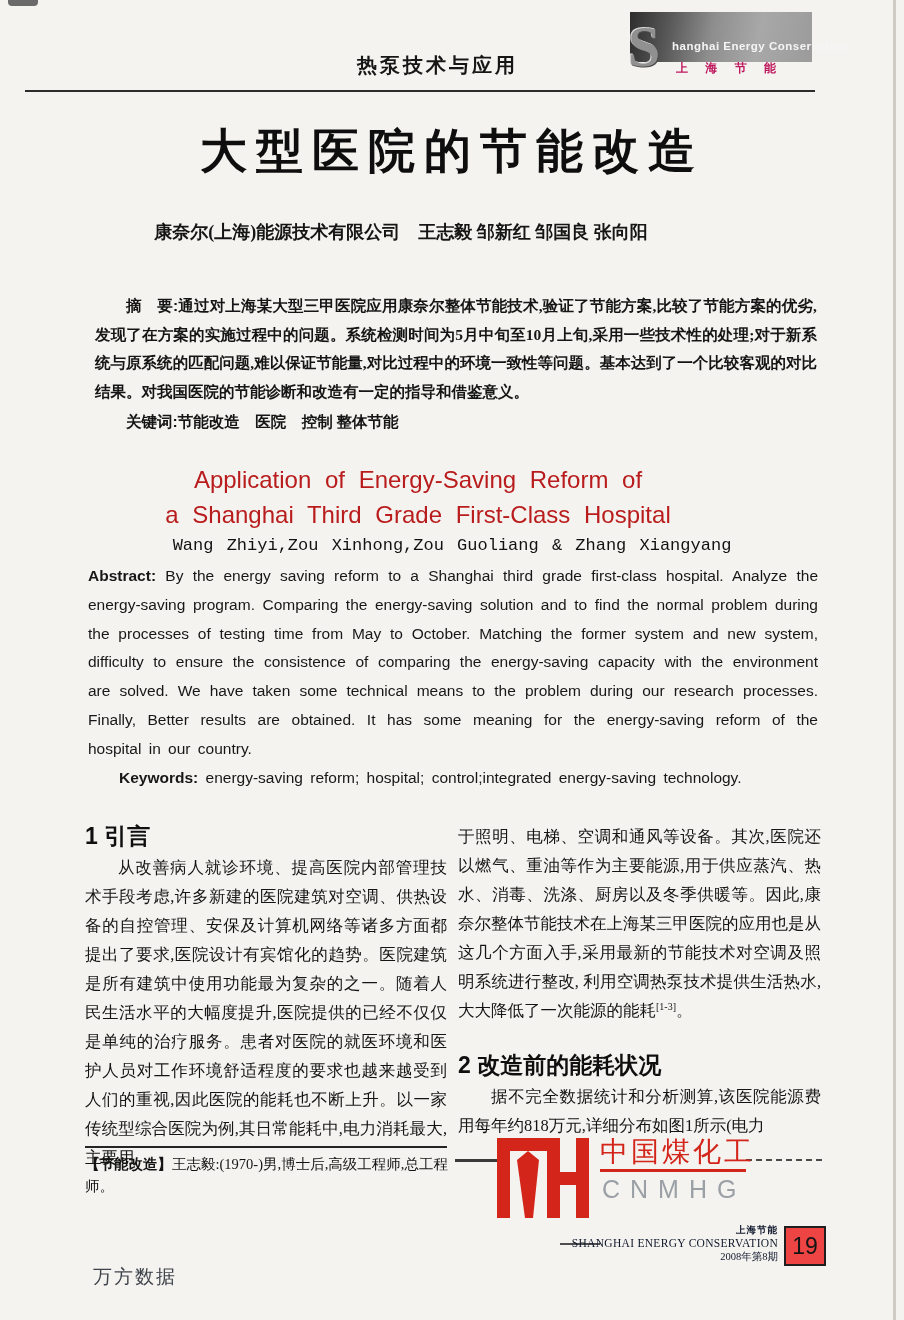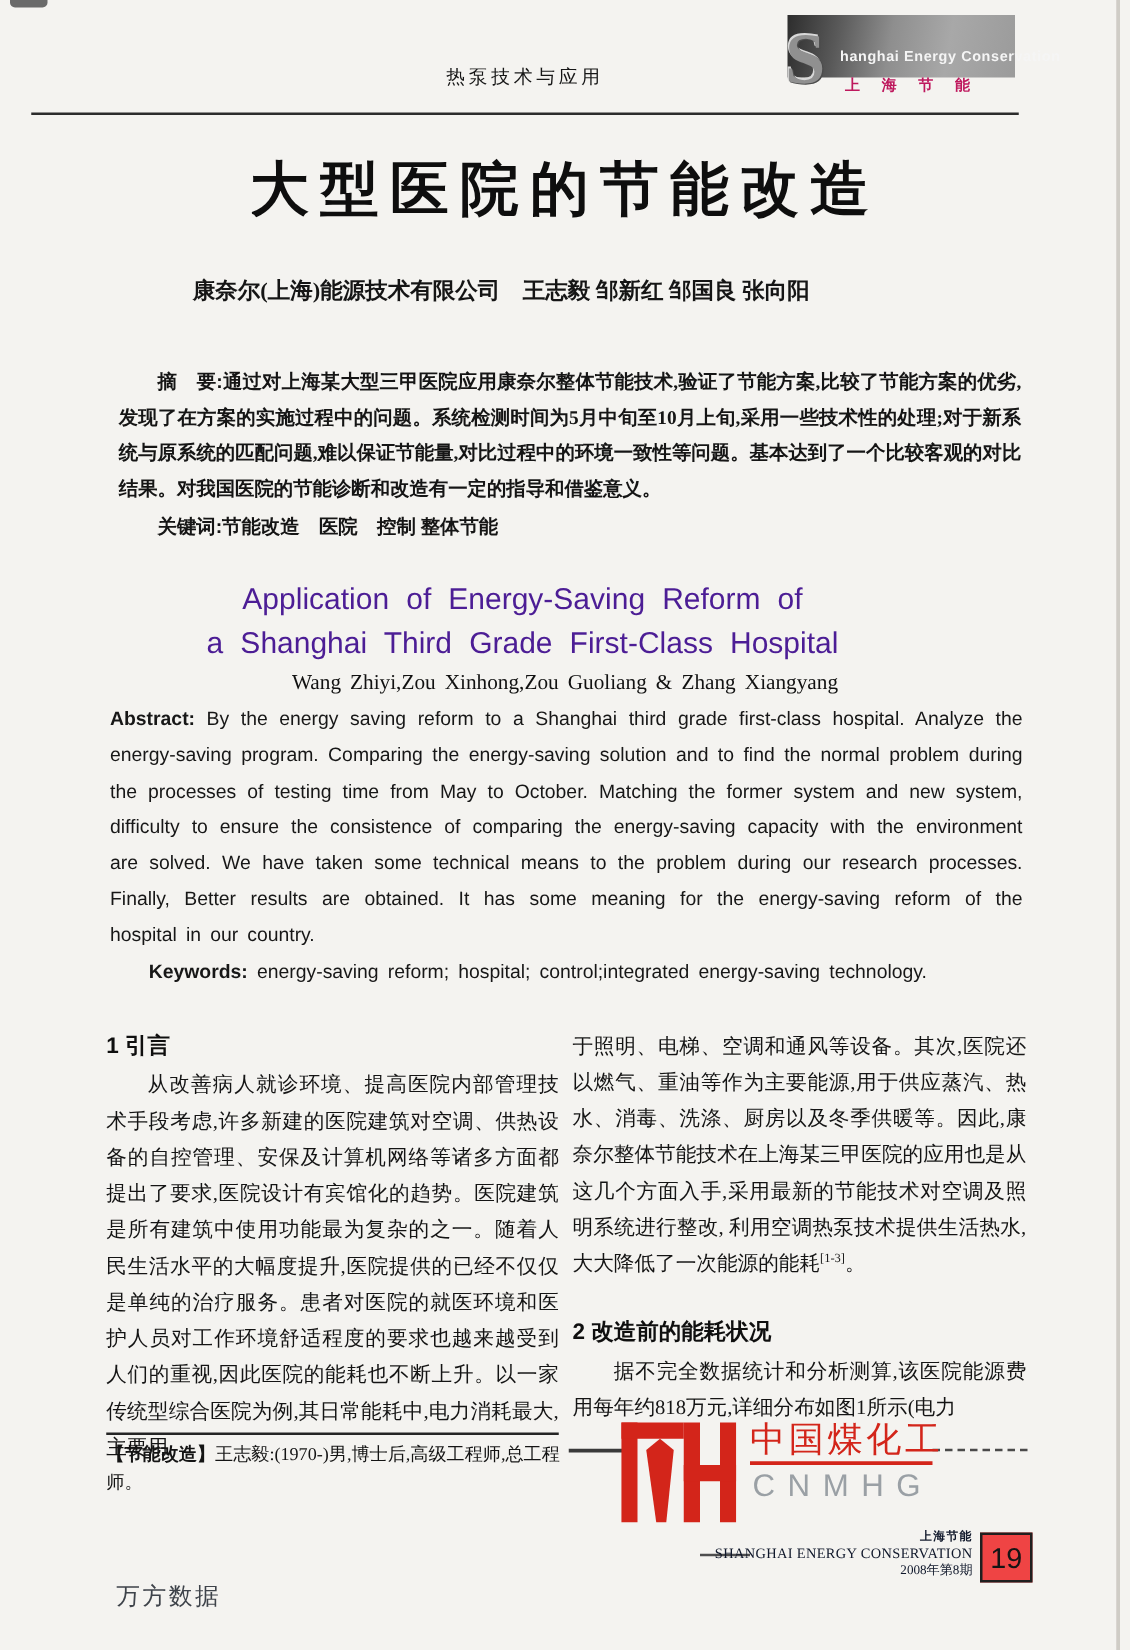--- a/index.html
+++ b/index.html
@@ -10,21 +10,21 @@
   }
   .abs{position:absolute;}
   .cn-sans{font-family:"Liberation Sans",sans-serif;}
   .cn-serif{font-family:"Liberation Serif",serif;}
 
   
   .edge-strip{left:893px;top:0;width:3px;height:1320px;background:#cfccc6;}
   .corner-blot{left:8px;top:0;width:30px;height:6px;background:#6a6a6a;border-radius:0 0 4px 4px;}
 
   
-  .journal-section{left:357px;top:52px;font-size:15px;font-weight:normal;letter-spacing:3px;color:#161616;}
+  .journal-section{left:357px;top:52px;font-size:20px;font-weight:bold;letter-spacing:3px;color:#161616;}
   .logo-banner{
     left:630px;top:12px;width:182px;height:50px;
     background:linear-gradient(100deg,#2d2d2d 0%,#595959 22%,#8e8e8e 45%,#a8a8a8 70%,#9b9b9b 100%);
   }
   .logo-en{left:672px;top:40px;font-size:11.5px;color:#f5f5f5;font-weight:bold;letter-spacing:.5px;white-space:nowrap;}
   .logo-s{left:628px;top:18px;font-size:58px;line-height:58px;font-weight:bold;color:#909090;
     text-shadow:1px 1px 0 #4c4c4c,-1px -1px 0 #d8d8d8;}
   .logo-cn{left:676px;top:60px;font-size:12px;font-weight:bold;color:#be185d;letter-spacing:7px;white-space:nowrap;}
   .header-rule{left:25px;top:90px;width:790px;height:2px;background:#2c2c2c;}
 
@@ -36,33 +36,33 @@
   
   .cn-abstract{left:95px;top:292px;width:722px;font-size:15.5px;line-height:28.5px;
     text-align:justify;font-weight:600;color:#151515;}
   .cn-abstract p{margin:0;}
   .cn-abstract .para{text-indent:2em;}
   .cn-abstract .kw{text-indent:2em;margin-top:2px;}
   .lbl{font-weight:bold;font-family:"Liberation Sans",sans-serif;}
 
   
   .en-title{left:0;top:462px;width:836px;text-align:center;font-size:24px;line-height:35px;
-    color:#4c1d95;word-spacing:7px;font-family:"Liberation Sans",sans-serif;}
+    color:#b91c1c;word-spacing:7px;font-family:"Liberation Sans",sans-serif;}
   .en-authors{left:0;top:536px;width:904px;text-align:center;font-size:17px;color:#111;
-    word-spacing:3px;}
+    word-spacing:3px;font-family:Liberation Mono, monospace;}
   .en-abstract{left:88px;top:562px;width:730px;font-size:15.5px;line-height:28.8px;
     text-align:justify;color:#171717;font-family:"Liberation Sans",sans-serif;word-spacing:3px;}
   .en-abstract p{margin:0;}
   .en-abstract .kw{text-indent:2em;text-align:left;}
 
   
   .col{font-size:16.5px;line-height:29px;text-align:justify;color:#141414;}
   .col-left{left:85px;top:822px;width:362px;}
   .col-right{left:458px;top:822px;width:363px;}
-  .col h3{font-family:"Liberation Sans",sans-serif;font-size:18px;margin:0 0 2px 0;line-height:29px;color:#0f0f0f;}
+  .col h3{font-family:"Liberation Sans",sans-serif;font-size:23px;margin:0 0 2px 0;line-height:29px;color:#0f0f0f;}
   .col p{margin:0;}
   .col .indent{text-indent:2em;}
   .col .h2gap{margin-top:26px;}
   sup.ref{font-size:10px;line-height:0;}
 
   
   .footnote-rule{left:85px;top:1146px;width:362px;height:2px;background:#242424;}
   .footnote{left:85px;top:1153px;width:380px;font-size:14.5px;color:#141414;line-height:22px;}
 
   

